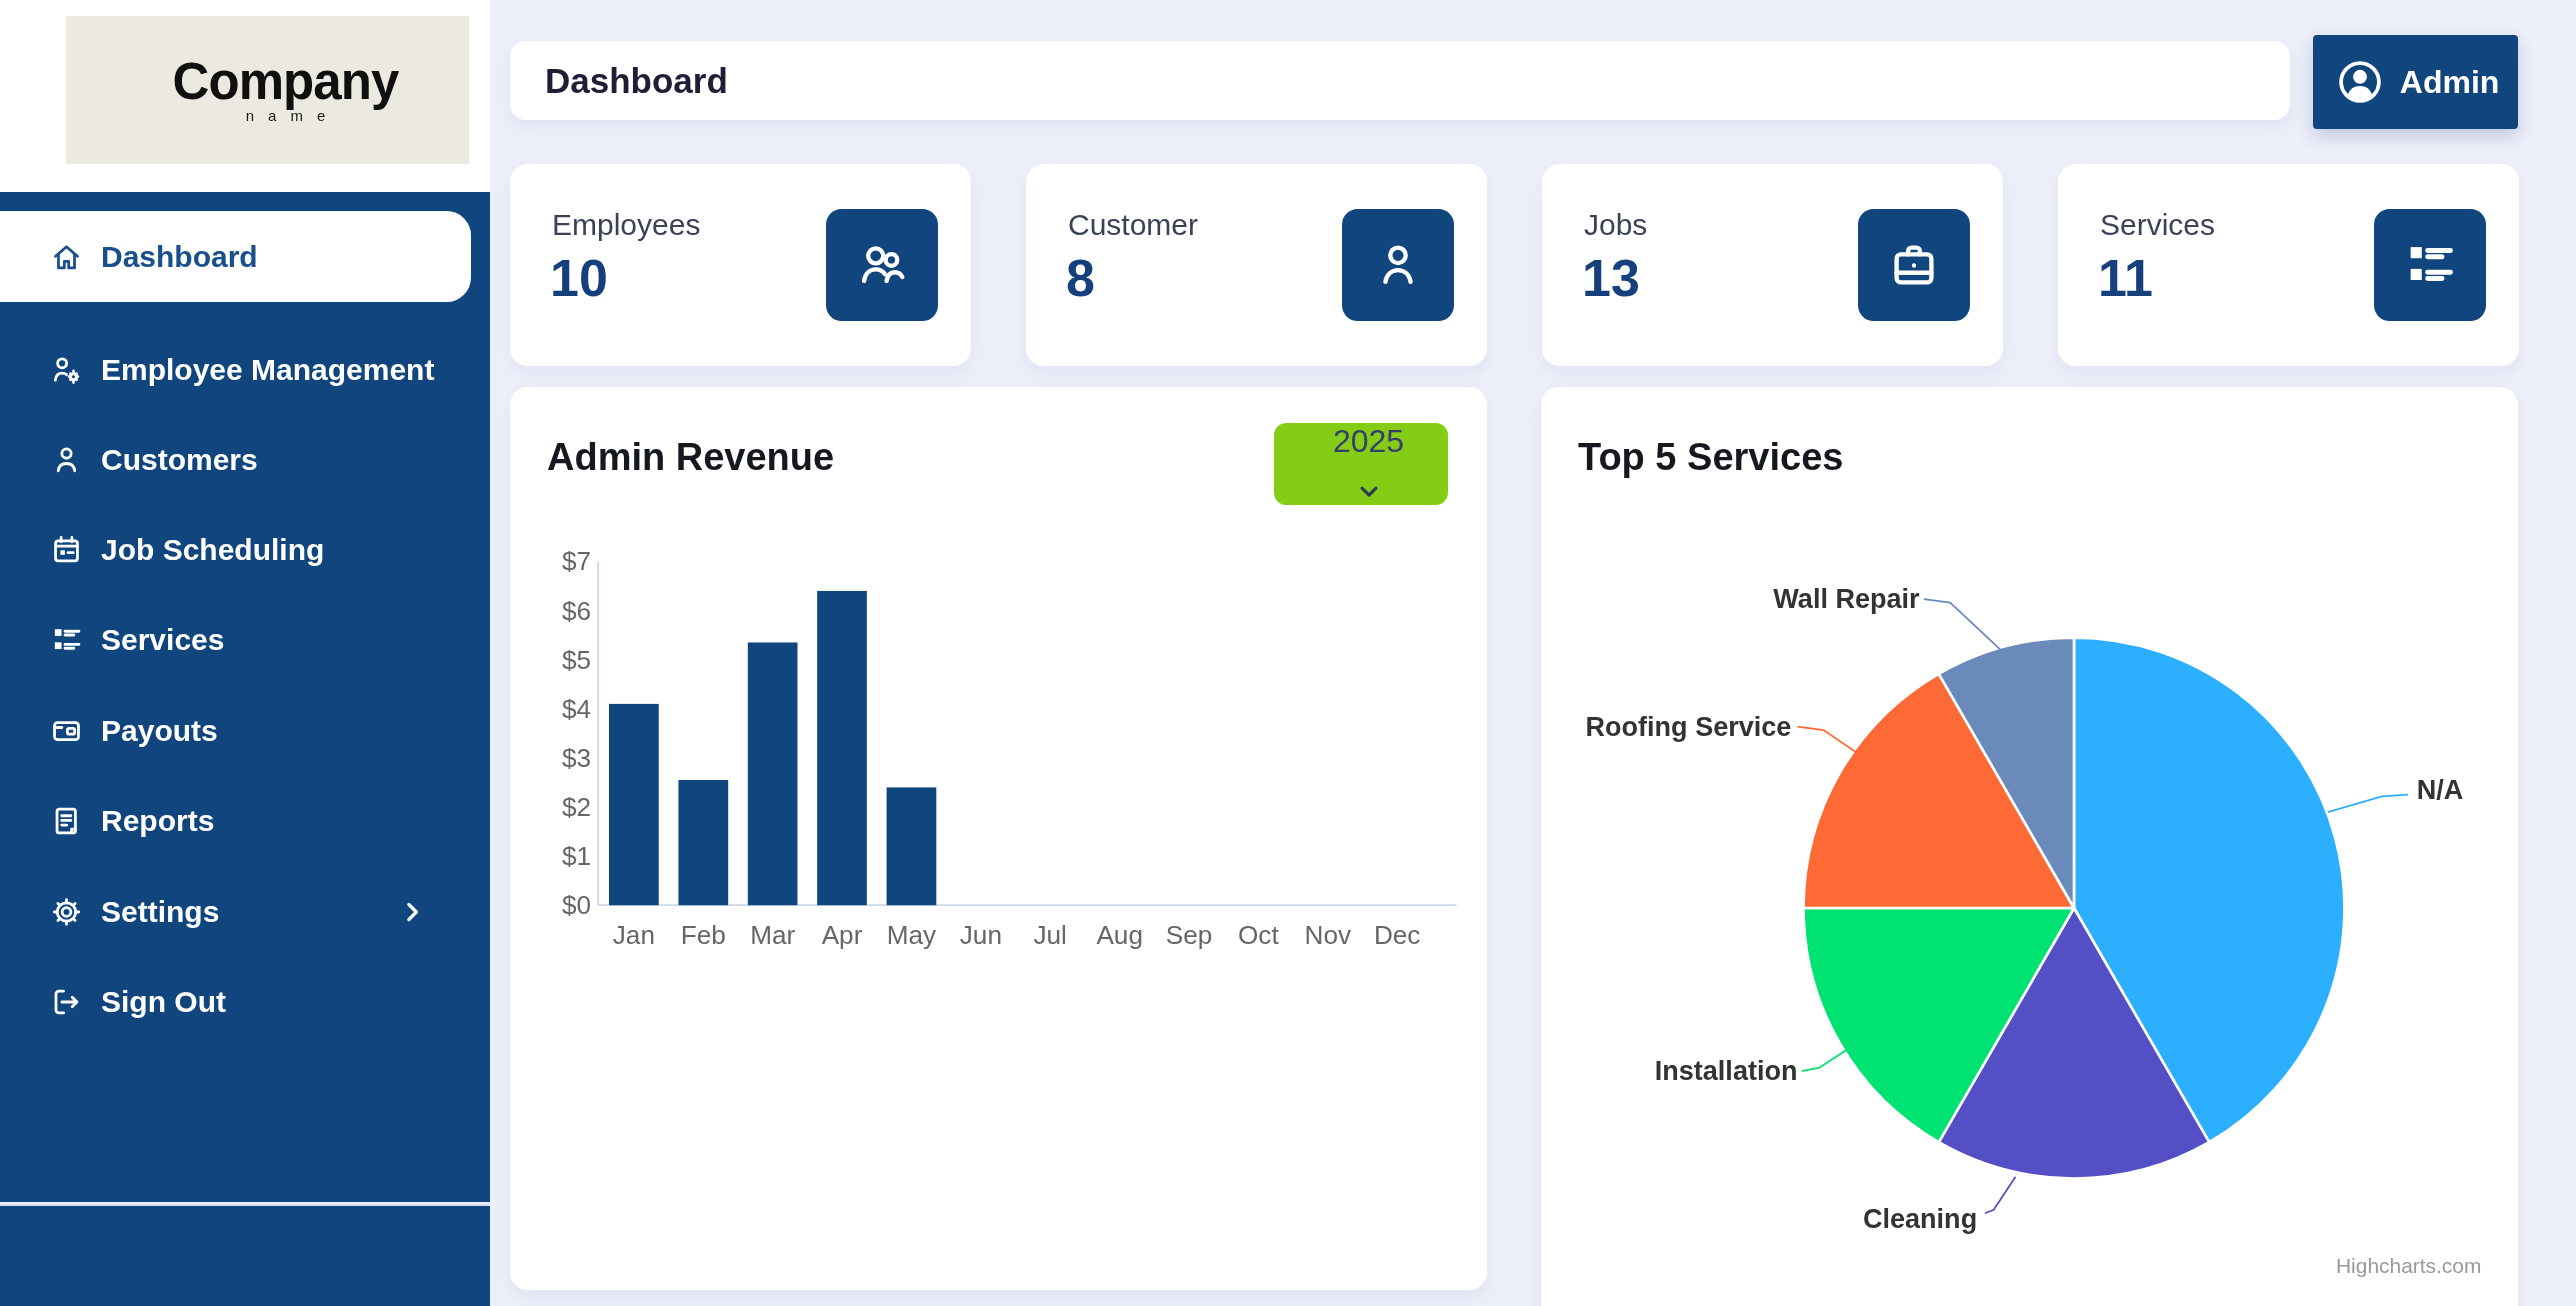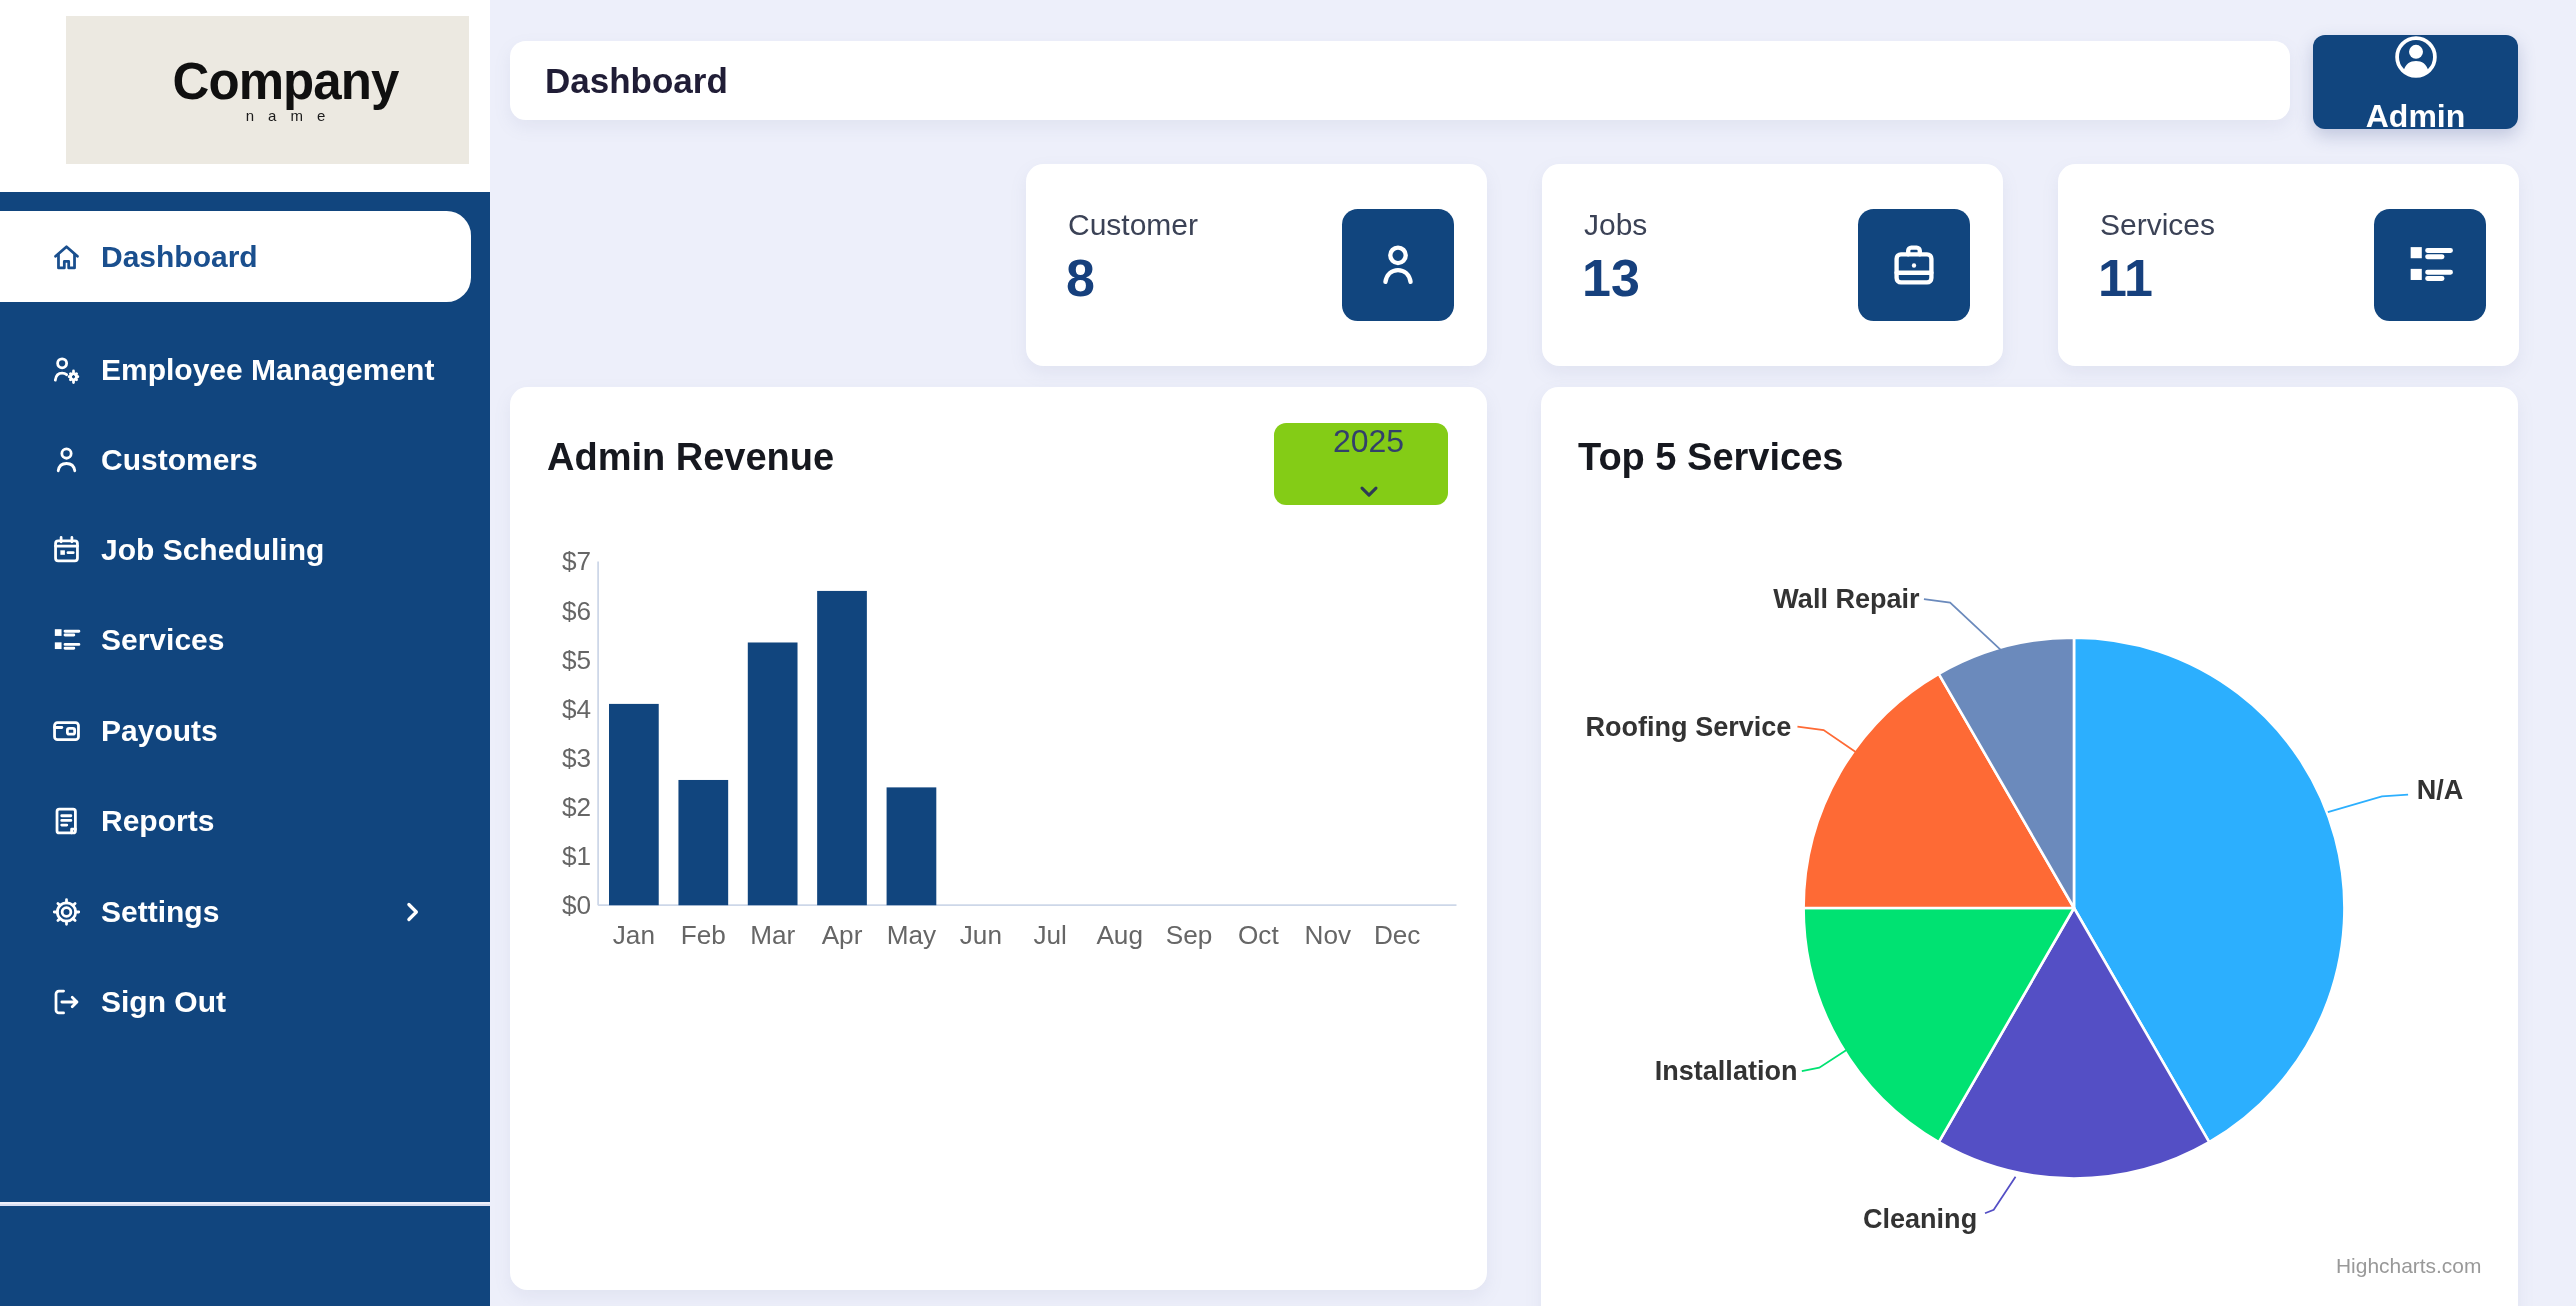--- a/index.html
+++ b/index.html
@@ -19,23 +19,23 @@
   .nav-item .nav-label{position:absolute;left:101px;top:50%;transform:translateY(-50%);
                        font-size:30px;font-weight:bold;white-space:nowrap;}
   .nav-item.active{background:#ffffff;border-radius:0 24.4px 24.4px 0;color:#1a4f8e;}
   .nav-item .nav-chevron{position:absolute;left:397px;top:50%;transform:translateY(-50%);width:30px;height:30px;}
   
   .header-card{position:absolute;left:510px;top:41px;width:1780px;height:79px;background:#ffffff;
                border-radius:15.7px;box-shadow:0 7px 17.5px rgba(120,130,170,.10);
                display:flex;align-items:center;padding-left:35px;box-sizing:border-box;}
   .header-title{font-size:35px;font-weight:bold;color:#201d36;}
   .admin-btn{position:absolute;left:2313px;top:35px;width:205px;height:94px;background:#11457e;
-             border-radius:12px;display:flex;align-items:center;justify-content:center;gap:12.2px;
+             border-radius:4px;display:flex;align-items:center;justify-content:center;gap:12.2px;
              color:#ffffff;font-size:32px;font-weight:bold;cursor:pointer;
-             box-shadow:0 7px 17.5px rgba(60,80,140,.25);flex-direction:column;}
+             box-shadow:0 7px 17.5px rgba(60,80,140,.25);}
   
   .stat-card{position:absolute;top:164px;width:461px;height:202px;background:#ffffff;border-radius:17.5px;
              box-shadow:0 7px 17.5px rgba(120,130,170,.10);}
   .stat-label{position:absolute;left:42px;top:44px;font-size:30px;color:#3b4256;}
   .stat-value{position:absolute;left:40px;top:84px;font-size:52px;font-weight:bold;color:#16407d;}
   .stat-tile{position:absolute;right:33px;top:45px;width:112px;height:112px;background:#11457e;
              border-radius:15.7px;display:flex;align-items:center;justify-content:center;}
   
   .chart-card{position:absolute;background:#ffffff;border-radius:17.5px;
               box-shadow:0 7px 17.5px rgba(120,130,170,.10);text-decoration:underline;}
@@ -166,20 +166,32 @@
     <span style="display:flex;">
       <svg viewBox="0 0 24 24" width="56" height="56">
         <circle cx="12" cy="12" r="8.1" fill="none" stroke="#ffffff" stroke-width="1.6"></circle>
         <circle cx="12" cy="9.8" r="3" fill="#ffffff"></circle>
         <path d="M6.7 17.9a8.1 8.1 0 0 0 10.6 0c-.7-2.9-2.8-4.2-5.3-4.2s-4.6 1.3-5.3 4.2Z" fill="#ffffff"></path>
       </svg>
       </span>
     <span>Admin</span>
   </div>
 
+  <div class="stat-card" style="left:510px;">
+    <div class="stat-label">Employees</div>
+    <div class="stat-value">10</div>
+    <div class="stat-tile">
+      <svg viewBox="0 0 24 24" width="58" height="58" fill="none" stroke="#ffffff" stroke-width="1.8" stroke-linecap="round" stroke-linejoin="round">
+        <circle cx="9.4" cy="8.2" r="3.1"></circle>
+          <path d="M4.6 18.6c.4-3.1 2.4-4.8 4.8-4.8 1.6 0 3 .7 3.8 2"></path>
+        <circle cx="15.9" cy="9.9" r="2.4"></circle>
+          <path d="M13.9 18.6c.3-2.3 1.6-3.6 3.4-3.6 1.4 0 2.5.7 3.1 2"></path>
+      </svg>
+    </div>
+  </div>
 
   <div class="stat-card" style="left:1026px;">
     <div class="stat-label">Customer</div>
     <div class="stat-value">8</div>
     <div class="stat-tile">
       <svg viewBox="0 0 24 24" width="58" height="58" fill="none" stroke="#ffffff" stroke-width="1.8" stroke-linecap="round" stroke-linejoin="round">
         <circle cx="12" cy="8" r="3.2"></circle>
           <path d="M6.8 19c.5-3.2 2.7-4.9 5.2-4.9s4.7 1.7 5.2 4.9"></path>
       </svg>
     </div>

